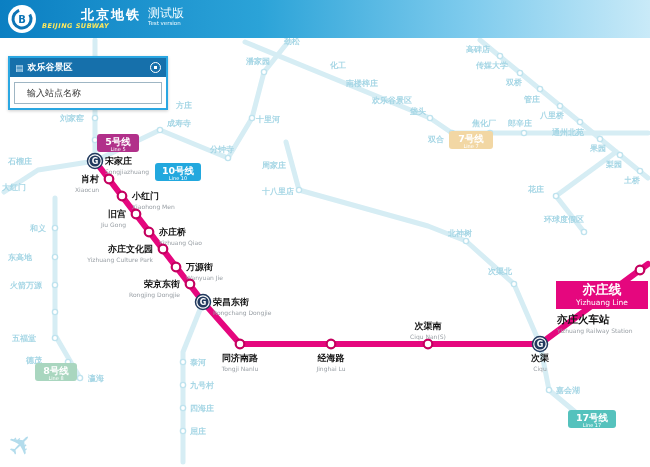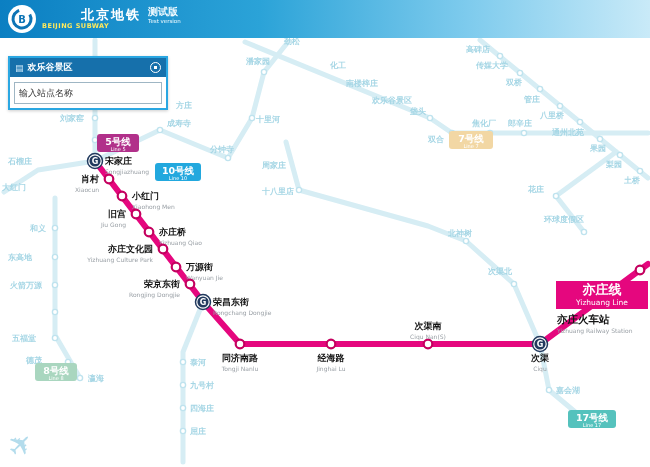--- a/index.html
+++ b/index.html
@@ -7,34 +7,34 @@
        font-family:"DejaVu Sans",sans-serif;}
   #map-svg{position:absolute;top:0;left:0;}
   #map-svg text{font-family:"DejaVu Sans",sans-serif;}
   .header{position:absolute;top:0;left:0;right:0;height:38px;z-index:5;
           background:linear-gradient(90deg,#0b7fc2 0%,#2ba3d8 40%,#7ecbed 72%,#c9eaf8 100%);
           display:flex;align-items:center;padding:0 8px;box-sizing:border-box;}
   .logo{width:28px;height:28px;border-radius:50%;background:#fff;display:flex;
         align-items:center;justify-content:center;flex:0 0 auto;}
   .title-block{margin-left:6px;color:#fff;line-height:1.1;}
   .app-title{font-size:13px;font-weight:bold;letter-spacing:2px;margin-left:39px;}
-  .app-subtitle{font-size:6.5px;color:#ffe95c;font-weight:bold;letter-spacing:.5px;}
+  .app-subtitle{font-size:6.5px;color:#ffe95c;font-weight:bold;letter-spacing:.5px;font-style:italic;}
   .version-block{margin-left:7px;color:#f2fbff;line-height:1.2;align-self:flex-start;margin-top:6px;}
-  .version-label{font-size:10px;font-weight:bold;}
+  .version-label{font-size:12px;font-weight:normal;}
   .version-sublabel{font-size:5.5px;}
   .search-panel{position:absolute;top:56px;left:8px;width:156px;background:#fff;z-index:4;
                 border:2px solid #2aa7e2;box-shadow:0 1px 3px rgba(0,0,0,.2);}
   .search-header{height:19px;background:#1670ab;display:flex;align-items:center;
                  padding:0 5px;color:#fff;font-size:9px;font-weight:bold;gap:4px;}
   .menu-icon{font-size:9px;color:#cfe9fa;}
   .locate-icon{margin-left:auto;width:11px;height:11px;border:1.5px solid #fff;border-radius:50%;
                box-sizing:border-box;background:radial-gradient(circle,#fff 0 1.5px,transparent 1.6px);}
   .search-body{padding:4px;}
   .search-body input{width:100%;box-sizing:border-box;height:22px;border:1px solid #9fb6c4;
-                     font-size:9px;padding:0 4px;color:#222;font-family:"DejaVu Sans",sans-serif;}
+                     font-size:9px;padding:0 12px;color:#222;font-family:"DejaVu Sans",sans-serif;}
   .search-body input::placeholder{color:#333;opacity:1;}
 </style>
 </head>
 <body>
 
 <svg id="map-svg" width="650" height="467" viewBox="0 0 650 467">
     <polyline points="95,40 95,161" fill="none" stroke="#d6edf4" stroke-width="5" stroke-linecap="round" stroke-linejoin="round"></polyline>
     <polyline points="95,161 38,170 4,192" fill="none" stroke="#d6edf4" stroke-width="5" stroke-linecap="round" stroke-linejoin="round"></polyline>
     <polyline points="95,161 160,130 228,158 252,118 264,72 288,42" fill="none" stroke="#d6edf4" stroke-width="5" stroke-linecap="round" stroke-linejoin="round"></polyline>
     <polyline points="55,198 55,335 80,378" fill="none" stroke="#d6edf4" stroke-width="5" stroke-linecap="round" stroke-linejoin="round"></polyline>

